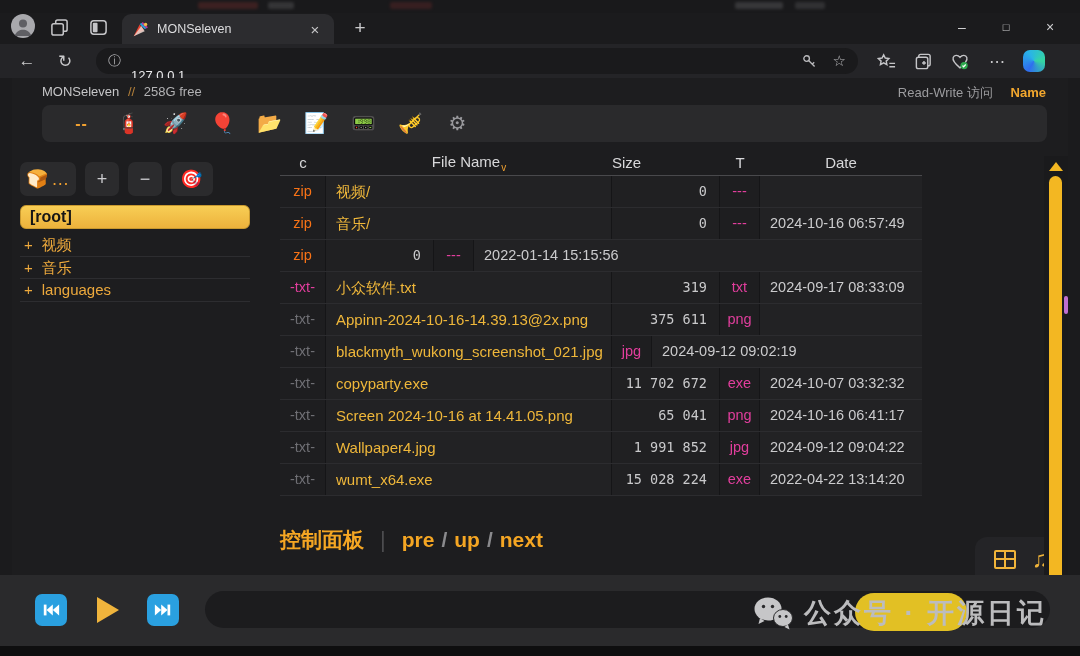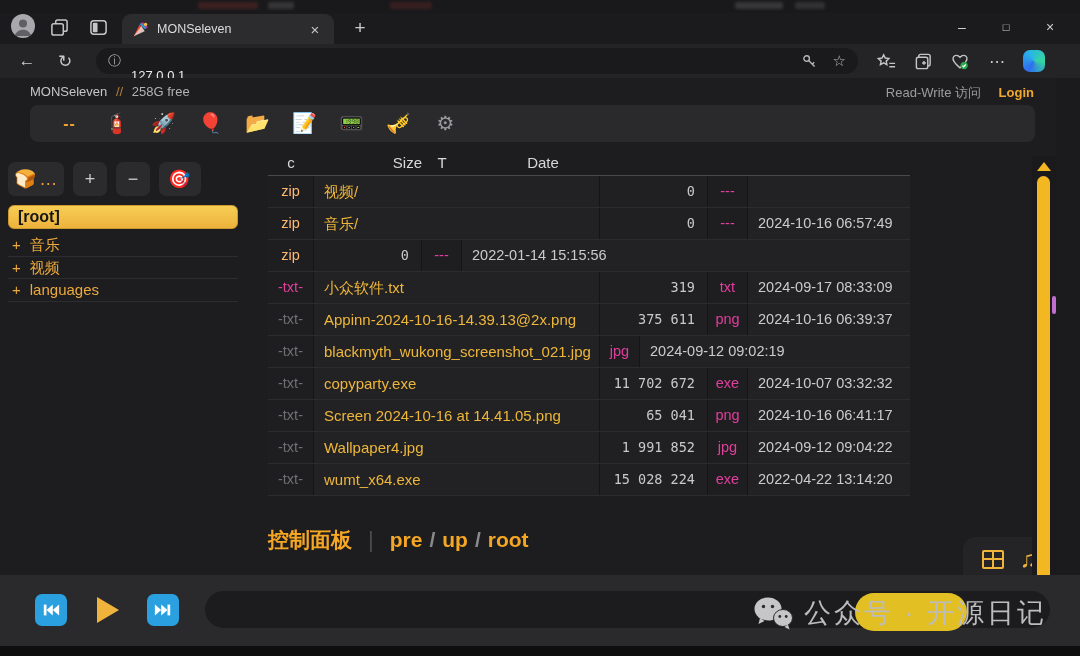--- a/index.html
+++ b/index.html
@@ -38,21 +38,21 @@
   .urlpill { margin-left:16px; width:762px; height:26px; background:#1a1a1c; border-radius:14px; display:flex; align-items:center; padding:0 12px; }
   .info-glyph { color:#a8a8ab; font-size:13px; margin-right:10px; cursor:pointer; }
   .url-text { color:#ececee; font-size:13px; flex:1;margin-top:28px; }
   .pill-right { display:flex; align-items:center; gap:16px; }
   .key-ic, .pill-star { color:#b9b9bc; font-size:15px; cursor:pointer; }
   .nav-right { display:flex; align-items:center; gap:9px; margin-left:14px; }
   .nri { width:28px; height:24px; display:flex; align-items:center; justify-content:center; cursor:pointer; }
   .copilot { width:22px; height:22px; border-radius:7px; background:conic-gradient(from 210deg,#2f6df0,#29b4e8,#35d6a0,#2f6df0); cursor:pointer; }
 
   
-  .page { position:absolute; left:0; top:78px; width:1056px; height:578px; background:#1d1d1f; }
+  .page { position:absolute; left:12px; top:78px; width:1056px; height:578px; background:#1d1d1f; }
   .page-header { position:absolute; left:0; top:4px; width:1044px; height:20px; font-size:13px; }
   .ph-left { position:absolute; left:30px; top:2px; color:#c6c6c8; }
   .ph-sep { color:#b5813a; margin:0 5px; }
   .ph-free { color:#b2b2b4; }
   .ph-right { position:absolute; right:10px; top:2px; }
   .ph-access { color:#9c9c9f; margin-right:14px; }
   .ph-login { color:#f2a72e; font-weight:bold; cursor:pointer; }
 
   .toolbar { position:absolute; left:30px; top:27px; width:1005px; height:37px; background:#2a2a2c; border-radius:8px; display:flex; align-items:center; padding-left:16px; gap:0; }
   .tb-icon { width:47px; text-align:center; font-size:20px; line-height:37px; cursor:pointer; color:#9a9a9e; }
@@ -68,28 +68,28 @@
   .root-item { position:absolute; left:8px; top:55px; width:230px; height:24px; background:linear-gradient(180deg,#f8ce55,#edb23c); border:1px solid #c9992f; border-radius:6px; color:#161616; font-weight:bold; font-size:16px; line-height:22px; padding-left:9px; cursor:pointer; }
   .tree { position:absolute; left:8px; top:84px; width:230px; }
   .tree-item { height:22.5px; line-height:22.5px; color:#eda93c; font-size:15px; border-bottom:1px solid #2d2d30; cursor:pointer; padding-left:4px; }
   .tree-item .pfx { margin-right:9px; }
 
   
   .filetable { position:absolute; left:268px; top:72px; width:642px; }
   .thead { display:flex; height:26px; align-items:center; color:#d8d8da; font-size:15px; border-bottom:1px solid #49494c; }
   .thead .hc { width:46px; text-align:center; cursor:pointer; }
   .thead .hname { width:286px; text-align:center; cursor:pointer; }
-  .thead .hsize { width:108px; text-align:right; cursor:pointer; }
+  .thead .hsize { width:108px; text-align:left; cursor:pointer; }
   .thead .htype { width:40px; text-align:center; cursor:pointer; }
   .thead .hdate { width:162px; text-align:center; cursor:pointer; }
   .sortv { color:#f0a030; font-size:10px; vertical-align:-4px; margin-left:1px; }
   .trow { display:flex; height:32px; align-items:center; background:#222224; border-bottom:1px solid #2c2c2f; cursor:pointer; }
   .cell { overflow:hidden; white-space:nowrap; }
   .cell.c { width:46px; text-align:center; font-size:14.5px; background:#1e1e20; height:100%; line-height:31px; border-right:1px solid #151517; }
-  .c-zip { color:#fdba74; }
+  .c-zip { color:#f97316; }
   .c-pink { color:#e23e9d; }
   .c-dim { color:#6f6f74; }
   .cell.name { width:286px; padding-left:10px; color:#efb73a; font-size:15px; border-right:1px solid #151517; height:100%; line-height:31px; }
   .cell.size { width:108px; text-align:right; padding-right:12px; color:#c9c9cb; font-family:"DejaVu Sans Mono",monospace; font-size:13.5px; border-right:1px solid #151517; height:100%; line-height:31px; background:#202022; }
   .cell.type { width:40px; text-align:center; color:#e23e9d; font-size:14.5px; border-right:1px solid #151517; height:100%; line-height:31px; background:#1e1e20; }
   .cell.date { width:162px; padding-left:10px; color:#cbcbcd; font-size:14.5px; height:100%; line-height:31px; }
 
   
   .page-footer { position:absolute; left:268px; top:448px; display:flex; align-items:center; font-weight:bold; font-size:21px; }
   .cp-link { color:#f5a623; cursor:pointer; }
@@ -113,21 +113,21 @@
   
   .playerbar { position:absolute; left:0; top:575px; width:1080px; height:71px; background:#2a2a2c; }
   .pbtn { position:absolute; top:19px; width:32px; height:32px; border-radius:7px; display:flex; align-items:center; justify-content:center; cursor:pointer; }
   .pbtn.blue { background:#2aa0e0; }
   .pbtn.prev { left:35px; } .pbtn.next { left:147px; }
   .pbtn.play { left:89px; background:transparent; }
   .play-tri { width:0; height:0; border-top:13px solid transparent; border-bottom:13px solid transparent; border-left:22px solid #f0b43c; margin-left:5px; }
   .seekbar { position:absolute; left:205px; top:16px; width:845px; height:37px; background:#1c1c1e; border-radius:19px; cursor:pointer; }
 
   
-  .watermark { position:absolute; left:752px; top:18px; height:40px; display:flex; align-items:center; z-index:3; }
+  .watermark { position:absolute; left:752px; top:18px; height:40px; display:flex; align-items:center; z-index:3;font-weight:bold; }
   .wm-pill { position:absolute; left:103px; top:0px; width:112px; height:38px; background:#e2c024; border-radius:19px; z-index:-1; }
   .wm-text { color:#bcbcbe; font-size:27px; letter-spacing:3px; white-space:nowrap; }
   .wm-ic { margin-right:10px; }
 
   .bottom-strip { position:absolute; left:0; top:646px; width:1080px; height:10px; background:#0e0e0f; }
 </style>
 </head>
 <body>
 
 <div class="window">
@@ -223,21 +223,21 @@
   <div class="page">
 
     <div class="page-header">
       <div class="ph-left">
         <span>MONSeleven</span>
         <span class="ph-sep">//</span>
         <span class="ph-free">258G free</span>
       </div>
       <div class="ph-right">
         <span class="ph-access">Read-Write 访问</span>
-        <span class="ph-login">Login</span>
+        <span class="ph-login">Name</span>
       </div>
     </div>
 
     <div class="toolbar">
 
         <span class="tb-icon">--</span>
 
         <span class="tb-icon">🧯</span>
 
         <span class="tb-icon">🚀</span>
@@ -263,37 +263,38 @@
           <span>…</span>
         </div>
         <div class="side-btn pm">+</div>
         <div class="side-btn pm">−</div>
         <div class="side-btn dart">🎯</div>
       </div>
       <div class="root-item">[root]</div>
       <div class="tree">
 
           <div class="tree-item">
+            <span class="pfx">+</span><span>视频</span>
+          </div>
+
+          <div class="tree-item">
             <span class="pfx">+</span><span>音乐</span>
-          </div>
-
-          <div class="tree-item">
-            <span class="pfx">+</span><span>视频</span>
           </div>
 
           <div class="tree-item">
             <span class="pfx">+</span><span>languages</span>
           </div>
 
       </div>
     </div>
 
     <div class="filetable">
       <div class="thead">
         <span class="hc">c</span>
+        <span class="hname"><span>File Name</span><span class="sortv">v</span></span>
         <span class="hsize">Size</span>
         <span class="htype">T</span>
         <span class="hdate">Date</span>
       </div>
 
         <div class="trow">
           <span class="cell c c-zip">zip</span>
           <span class="cell name">视频/</span>
           <span class="cell size">0</span>
           <span class="cell type">---</span>
@@ -320,21 +321,20 @@
           <span class="cell size">319</span>
           <span class="cell type">txt</span>
           <span class="cell date">2024-09-17 08:33:09</span>
         </div>
 
         <div class="trow">
           <span class="cell c c-dim">-txt-</span>
           <span class="cell name">Appinn-2024-10-16-14.39.13@2x.png</span>
           <span class="cell size">375 611</span>
           <span class="cell type">png</span>
-          <span class="cell date">2024-10-16 06:39:37</span>
         </div>
 
         <div class="trow">
           <span class="cell c c-dim">-txt-</span>
           <span class="cell name">blackmyth_wukong_screenshot_021.jpg</span>
           <span class="cell type">jpg</span>
           <span class="cell date">2024-09-12 09:02:19</span>
         </div>
 
         <div class="trow">
@@ -368,21 +368,21 @@
           <span class="cell type">exe</span>
           <span class="cell date">2022-04-22 13:14:20</span>
         </div>
 
     </div>
 
     <div class="page-footer">
       <span class="cp-link">控制面板</span>
       <span class="foot-sep">|</span>
       <span class="fnav">
-        <a>pre</a><span class="fslash">/</span><a>up</a><span class="fslash">/</span><a>root</a>
+        <a>pre</a><span class="fslash">/</span><a>up</a><span class="fslash">/</span><a>next</a>
       </span>
     </div>
 
     <div class="view-panel">
       <div class="grid-ic"></div>
       <div class="note-ic">♫</div>
     </div>
 
     <div class="scrollbar">
       <div class="sb-up"></div>

